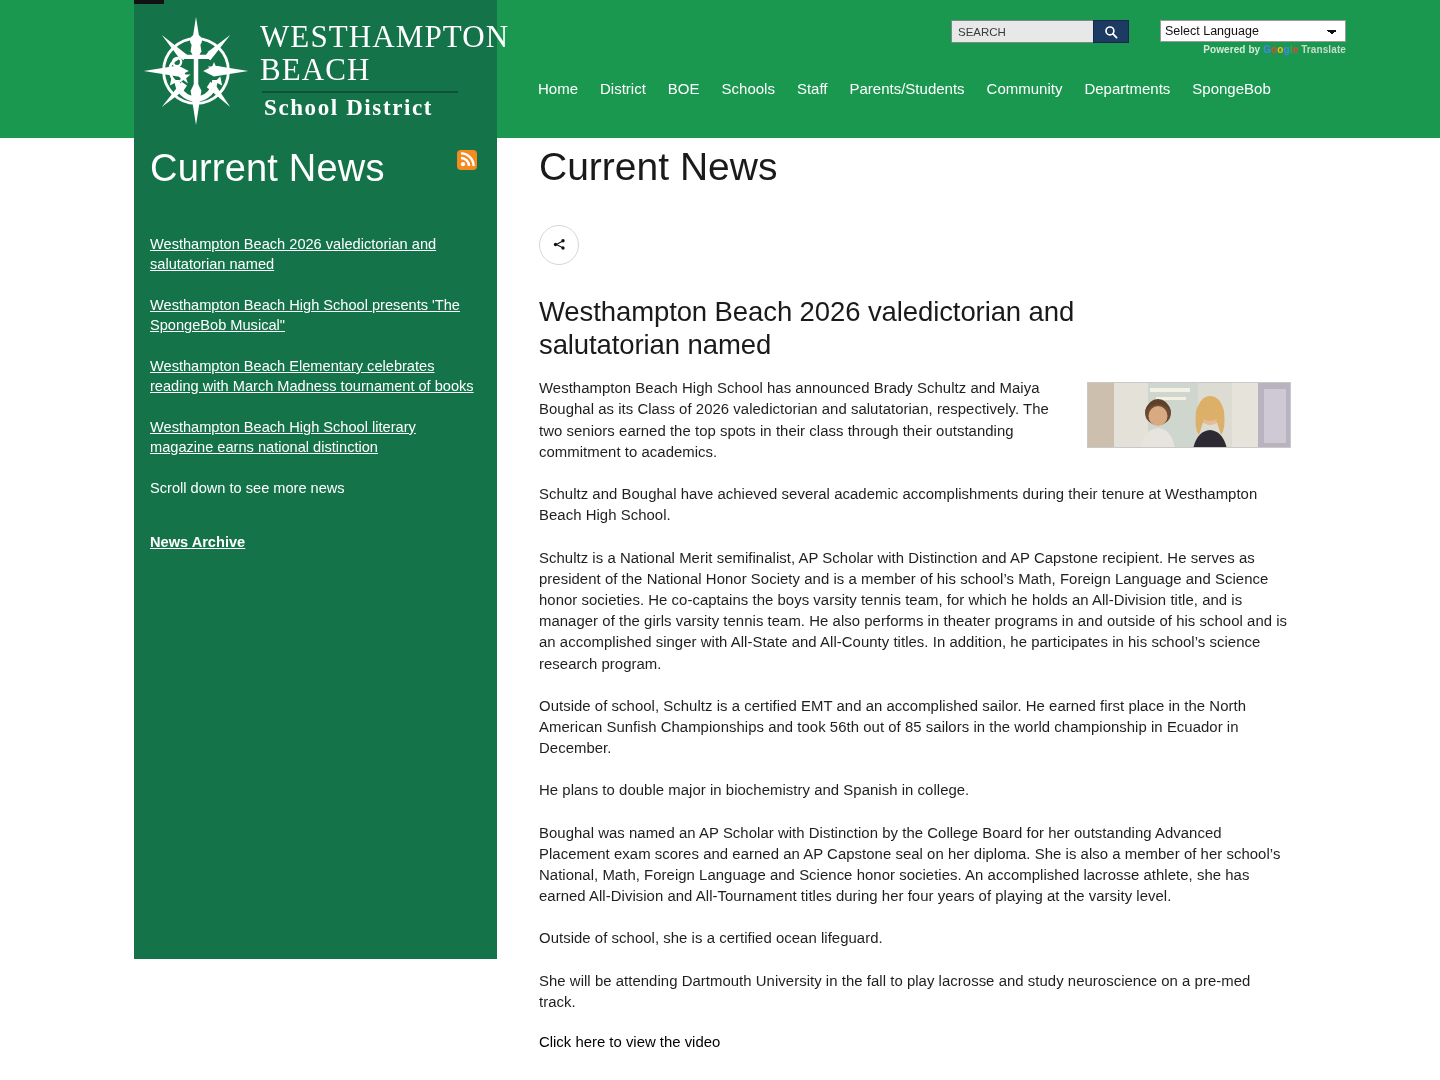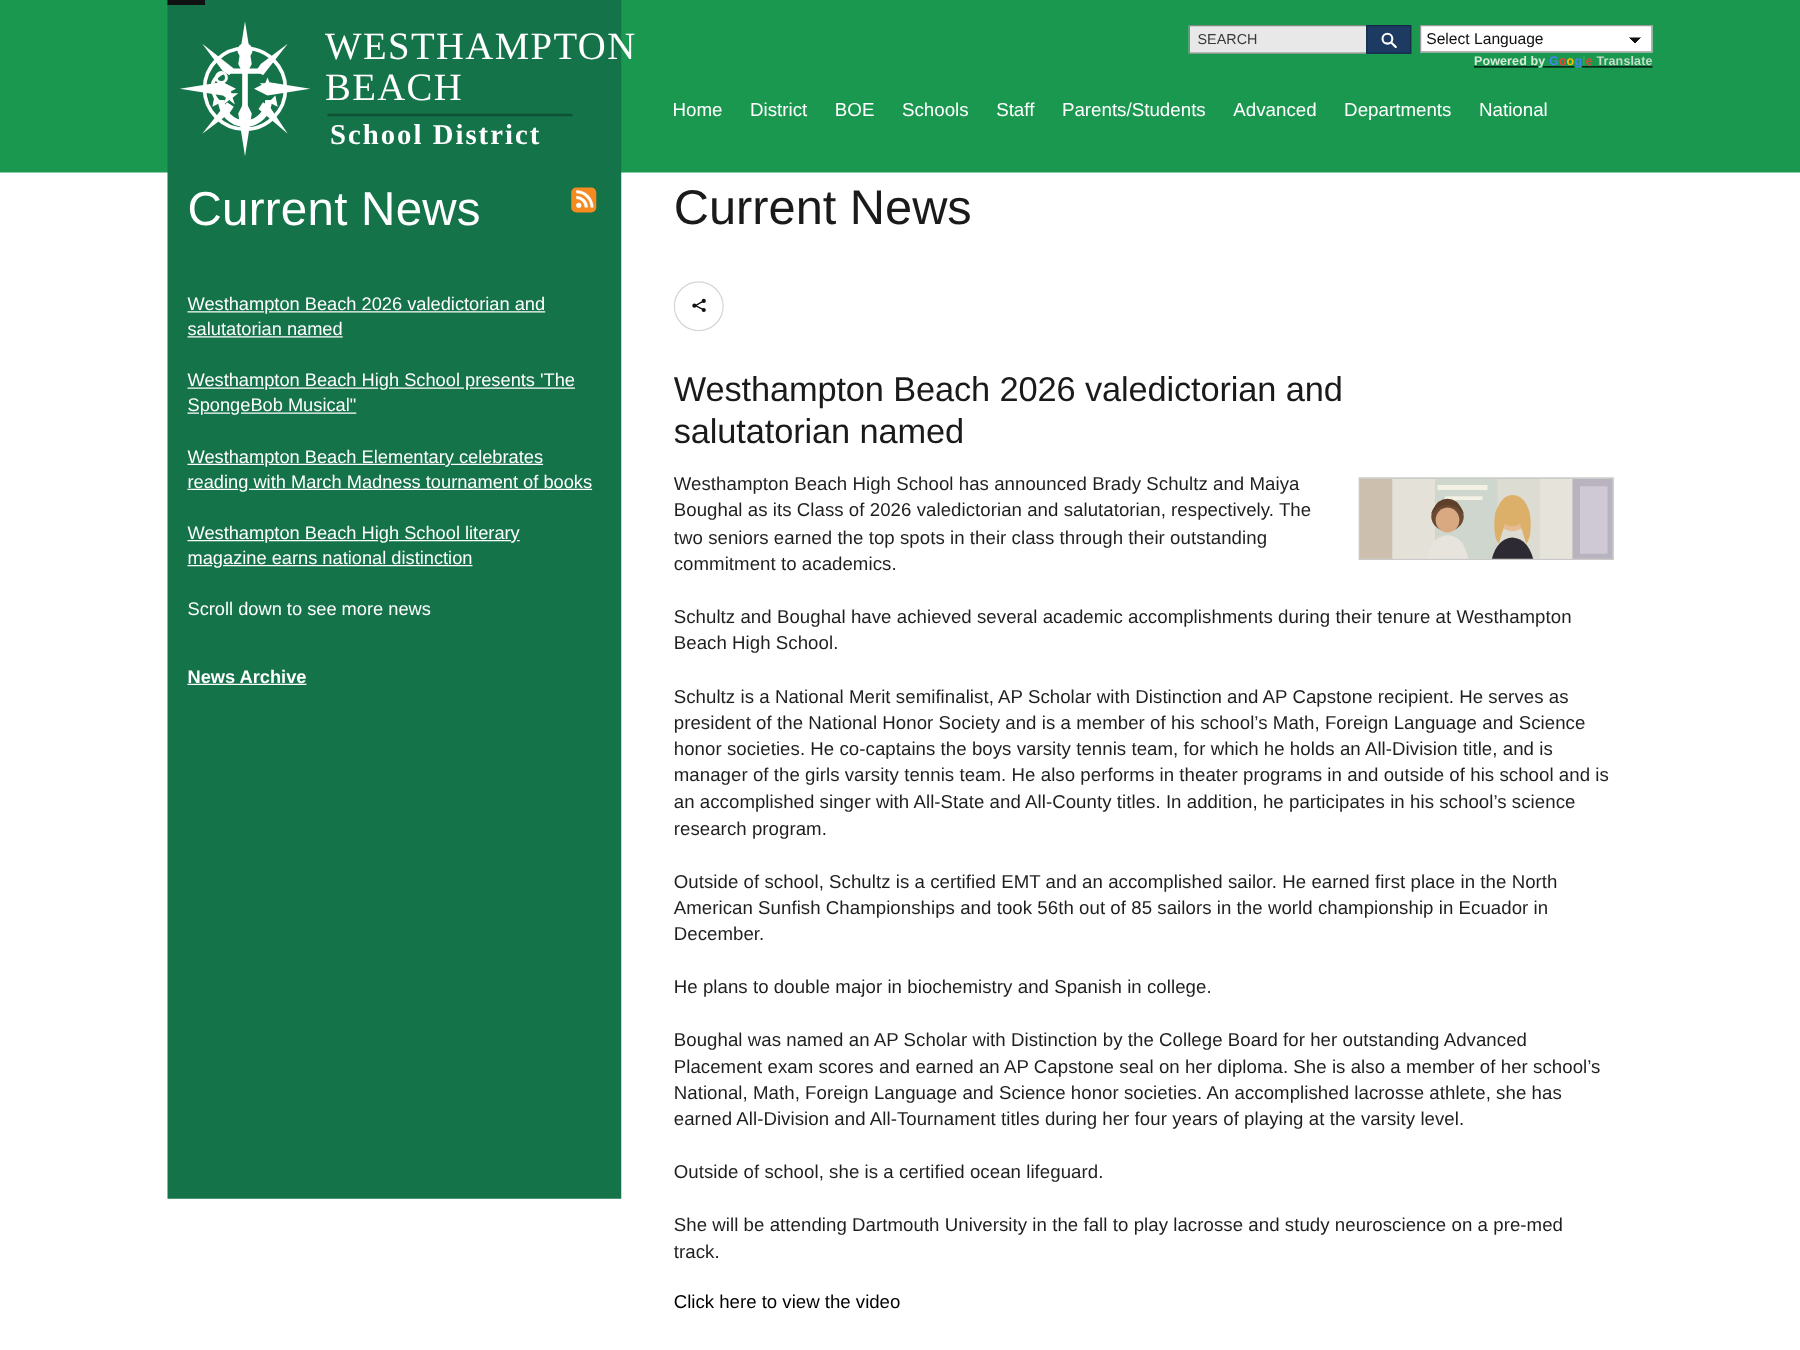--- a/index.html
+++ b/index.html
@@ -61,21 +61,21 @@
     background:#e8e8e8; font-size:11.5px; color:#3a3a3a;
     padding:0 6px; font-family:"Liberation Sans", sans-serif; outline:none;
   }
   .search-input::placeholder { color:#3a3a3a; }
   .search-btn {
     width:36px; height:23px; background:#1d3a63; border:1px solid #16294a;
     display:flex; align-items:center; justify-content:center; cursor:pointer; padding:0;
   }
 
   
-  .lang-wrap { position:absolute; left:1136px; top:20px; z-index:5; width:186px;text-decoration:underline; }
+  .lang-wrap { position:absolute; left:1160px; top:20px; z-index:5; width:186px; }
   .lang-select {
     width:186px; height:22px; font-size:12.5px; color:#111;
     border:1px solid #9a9a9a; background:#fff; padding:0 4px;
     font-family:"Liberation Sans", sans-serif; appearance:none;
     background-image:
       linear-gradient(45deg, transparent 50%, #111 50%),
       linear-gradient(135deg, #111 50%, transparent 50%);
     background-position: calc(100% - 13px) 9px, calc(100% - 8px) 9px;
     background-size:5px 5px,5px 5px; background-repeat:no-repeat;
   }
@@ -217,23 +217,23 @@
     </div>
   </div>
 
   <nav class="nav">
     <a href="#">Home</a>
     <a href="#">District</a>
     <a href="#">BOE</a>
     <a href="#">Schools</a>
     <a href="#">Staff</a>
     <a href="#">Parents/Students</a>
-    <a href="#">Advanced</a>
+    <a href="#">Community</a>
     <a href="#">Departments</a>
-    <a href="#">National</a>
+    <a href="#">SpongeBob</a>
   </nav>
 
   <div class="rss">
     <svg width="20" height="20" viewBox="0 0 20 20">
       <circle cx="6" cy="14.2" r="2.1" fill="#ffffff"></circle>
       <path d="M4 9.2 a6.8 6.8 0 0 1 6.8 6.8 h2.5 A9.3 9.3 0 0 0 4 6.7 z" fill="#ffffff"></path>
       <path d="M4 4.6 a11.4 11.4 0 0 1 11.4 11.4 h2.4 A13.8 13.8 0 0 0 4 2.2 z" fill="#ffffff"></path>
     </svg>
   </div>
 

